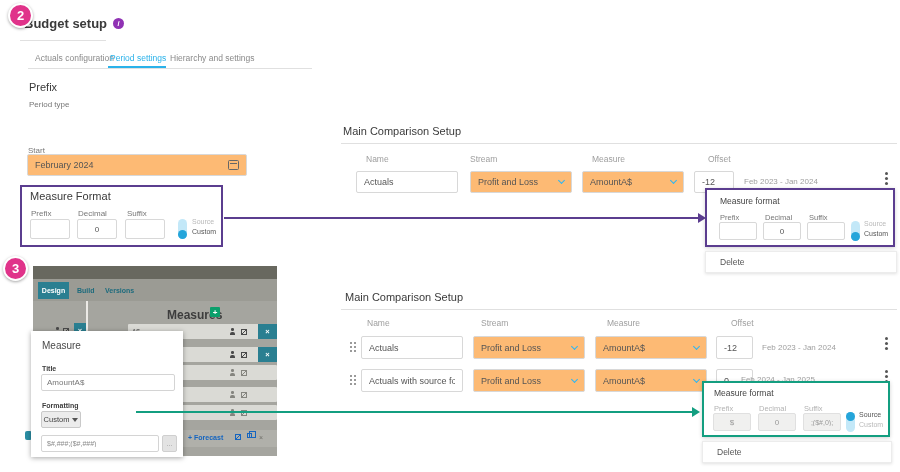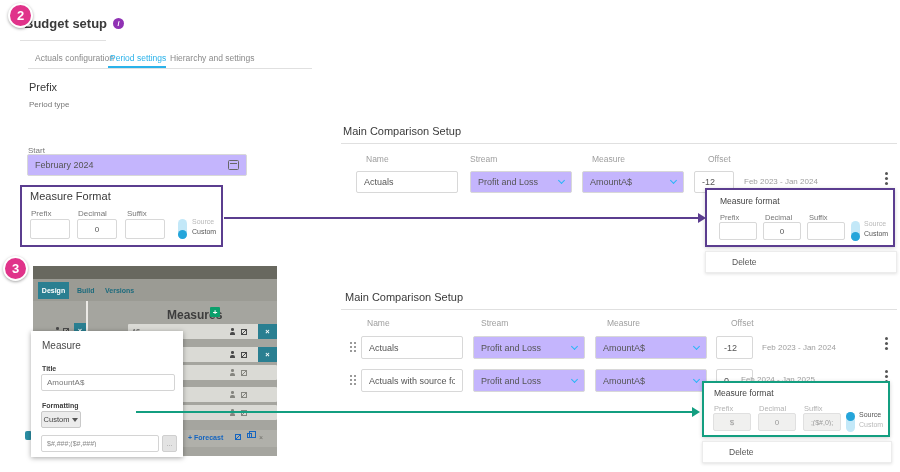--- a/index.html
+++ b/index.html
@@ -10,21 +10,21 @@
   
   .badge { position:absolute; width:25px; height:25px; border-radius:50%;
     background:#e0338a; border:2px solid #fff; box-shadow:0 1px 3px rgba(0,0,0,.35);
     color:#fff; font-size:13px; font-weight:700; display:flex; align-items:center;
     justify-content:center; z-index:40; }
 
   
   .inp { position:absolute; border:1px solid #d8d8d8; border-radius:2px; background:#fff;
     font-size:9px; color:#555; padding:0 7px; outline:none; }
   input.inp { display:block; }
-  .sel { position:absolute; border:1px solid #d8d8d8; border-radius:2px; background:#c4b5fd;
+  .sel { position:absolute; border:1px solid #d8d8d8; border-radius:2px; background:#fdba74;
     font-size:9px; color:#555; display:flex; align-items:center; justify-content:space-between;
     padding:0 7px; }
   .chev { width:5px; height:5px; border-right:1.6px solid #29b6f6; border-bottom:1.6px solid #29b6f6;
     transform:rotate(45deg); margin-top:-3px; flex:0 0 auto; }
   .kebab { position:absolute; width:3px; height:3px; border-radius:50%; background:#555;
     box-shadow:0 5px 0 #555, 0 10px 0 #555; cursor:pointer; }
   .drag { position:absolute; width:8px; height:11px;
     background-image:radial-gradient(circle, #9a9a9a 1px, transparent 1.3px);
     background-size:4px 4px; }
   .hdr { position:absolute; font-size:8.5px; color:#9e9e9e; }
@@ -59,21 +59,21 @@
   .popup { position:absolute; z-index:30; }
   .pop-sec { position:absolute; background:#fff; box-shadow:0 1px 4px rgba(0,0,0,.18); }
   .pop-title { position:absolute; font-size:8.5px; color:#444; }
   .pop-lbl { position:absolute; font-size:7.5px; color:#777; }
   .pop-lbl.dim { color:#b3b3b3; }
   .pop-inp { position:absolute; border:1px solid #d8d8d8; border-radius:2px; background:#fff;
     font-size:8px; color:#555; text-align:center; padding:0 3px; outline:none; }
   .pop-inp.disabled { background:#f0f0ef; border-color:#e0e0e0; color:#9a9a9a; }
   .delete-item { position:absolute; background:#fff; border:1px solid #ececec;
     box-shadow:0 1px 3px rgba(0,0,0,.12); font-size:8.5px; color:#555;
-    display:flex; align-items:center; padding-left:26px; cursor:pointer; }
+    display:flex; align-items:center; padding-left:14px; cursor:pointer; }
 
   
   .mini { position:absolute; left:33px; top:266px; width:244px; height:190px; background:#a5a59f; z-index:1; }
   .mini-top { position:absolute; left:0; top:0; width:244px; height:13px; background:#68685f; }
   .mini-tabbar { position:absolute; left:0; top:13px; width:244px; height:22px; background:#9b9b94; }
   .mini-tab { position:absolute; font-size:7px; color:#1d6b7d; font-weight:700; cursor:pointer; }
   .mini-tab.active { background:#2a7f91; color:#fff; display:flex; align-items:center; justify-content:center; }
   .mini-vline { position:absolute; width:2px; background:#eceae6; }
   .mini-hdr { position:absolute; font-size:12px; font-weight:700; color:#3d3d3d; }
   .plusbox { position:absolute; width:10px; height:10px; background:#0b9f6b; color:#fff; font-size:8px;

